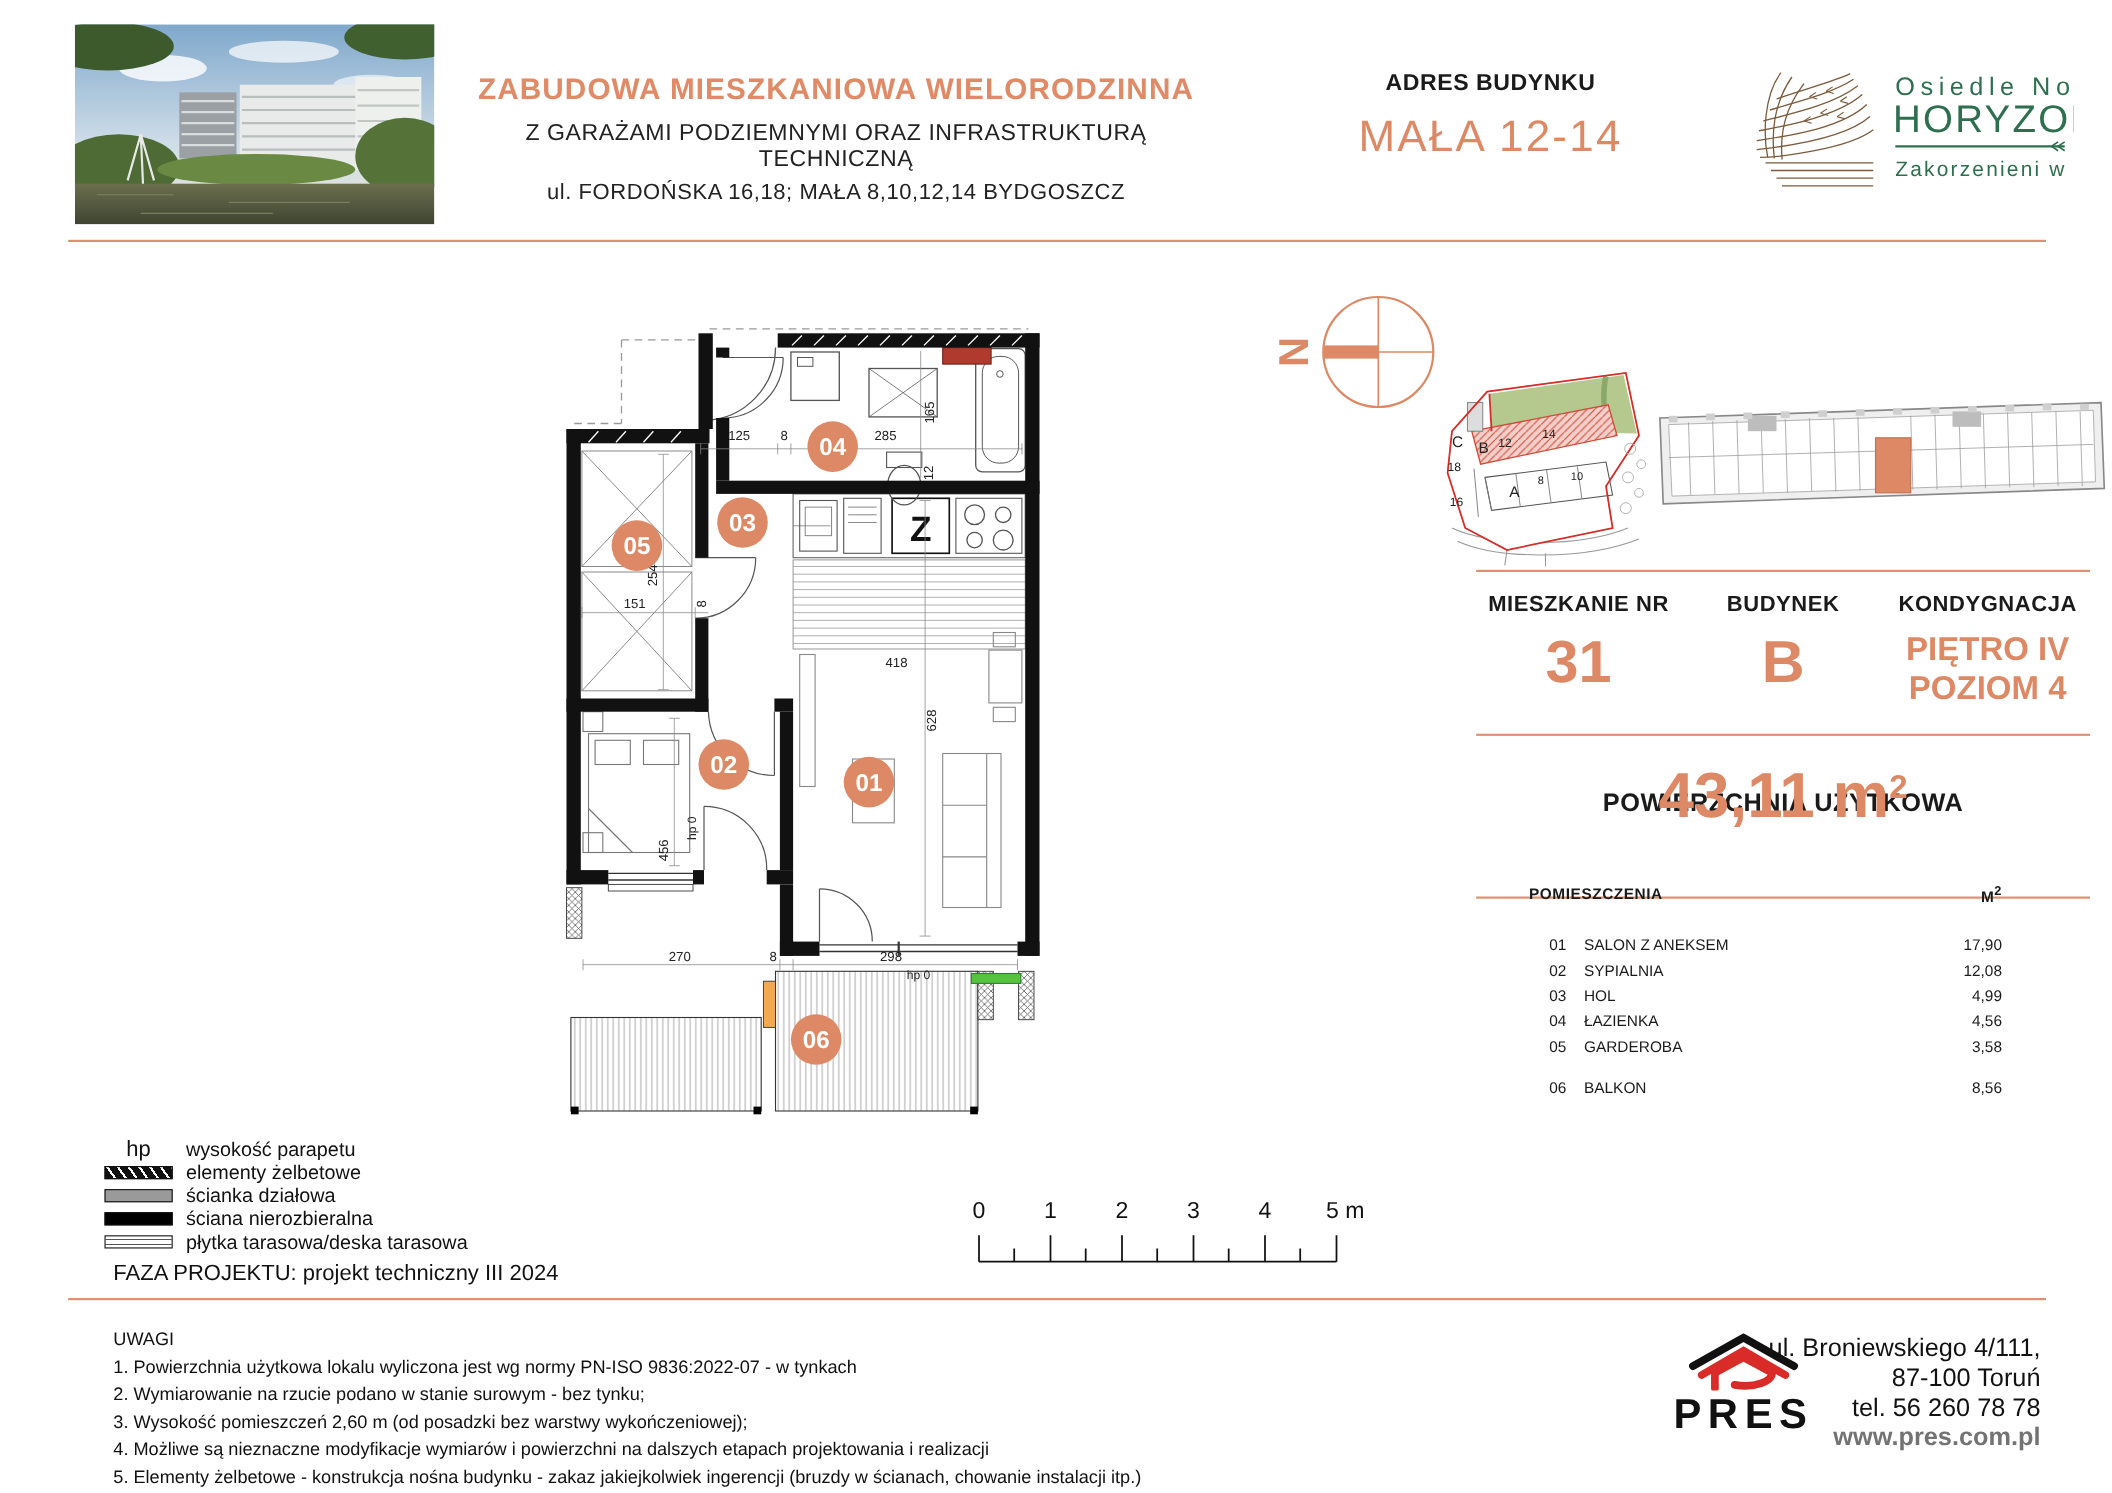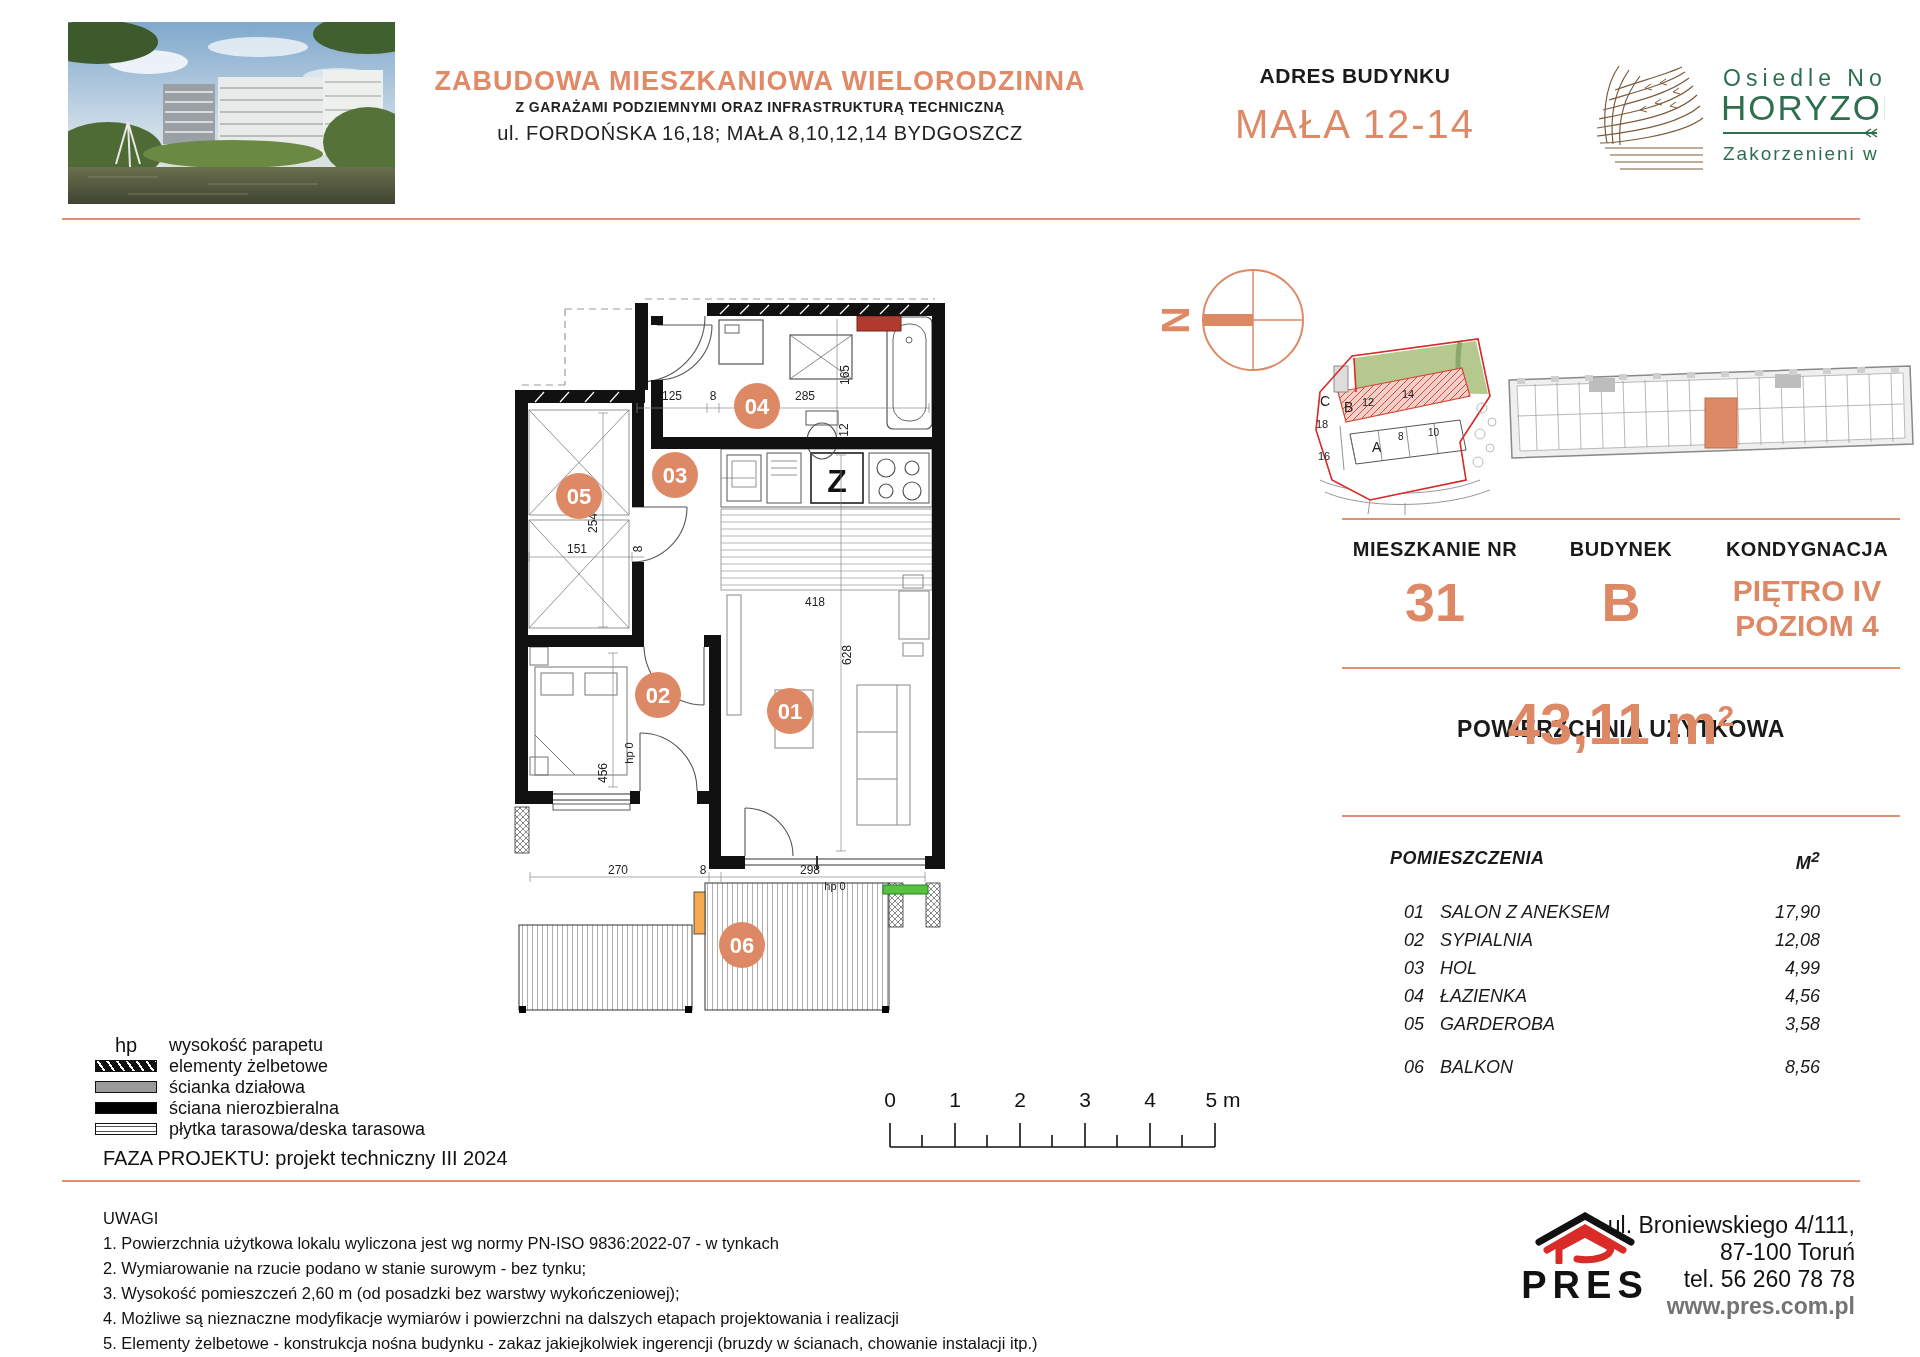--- a/index.html
+++ b/index.html
@@ -3,38 +3,38 @@
 <meta charset="utf-8">
 <style>
   html,body{margin:0;padding:0;background:#fff;}
   #page{position:relative;width:1920px;height:1357px;background:#fff;overflow:hidden;
         font-family:"Liberation Sans", sans-serif;color:#1a1a1a;}
   .abs{position:absolute;}
   
   #header-photo{left:68px;top:22px;width:327px;height:182px;overflow:hidden;}
   #title-block{left:420px;top:66px;width:680px;text-align:center;}
   .title-l1{color:#E08A67;font-size:27px;font-weight:bold;letter-spacing:1px;}
-  .title-l2{color:#222;font-size:14px;font-weight:bold;margin-top:2px;letter-spacing:.5px;}
+  .title-l2{color:#222;font-size:21px;font-weight:normal;margin-top:12px;letter-spacing:.5px;}
   .title-l3{color:#222;font-size:20px;margin-top:7px;letter-spacing:.5px;}
   #address-block{left:1180px;top:64px;width:350px;text-align:center;}
   .addr-label{color:#1a1a1a;font-size:21px;font-weight:bold;letter-spacing:.5px;}
   .addr-value{color:#DE8966;font-size:40px;font-weight:normal;letter-spacing:2px;margin-top:14px;}
   #logo-block{left:1585px;top:48px;width:300px;height:135px;}
   .hr-orange{background:#E09070;height:2px;}
   
   .panel-line{left:1342px;width:558px;}
   #unit-cols{left:1342px;top:538px;width:558px;display:flex;text-align:center;}
   .ucol{flex:1;}
   .ucol .lbl{font-size:20px;font-weight:bold;color:#1a1a1a;letter-spacing:.5px;}
   .ucol .big{color:#DE8966;font-weight:bold;font-size:54px;margin-top:14px;line-height:54px;}
   .ucol .mid{color:#DE8966;font-weight:bold;font-size:30px;margin-top:12px;line-height:35px;}
   #area-label{left:1342px;top:716px;width:558px;text-align:center;font-size:23px;font-weight:bold;letter-spacing:.5px;}
   #area-value{left:1342px;top:690px;width:558px;text-align:center;color:#DE8966;font-weight:bold;font-size:58px;}
   #area-value sup{font-size:30px;vertical-align:18px;}
-  #rooms-block{left:1390px;top:848px;width:430px;font-size:18px;font-style:italic;}
+  #rooms-block{left:1390px;top:804px;width:430px;font-size:14px;}
   #rooms-head{display:flex;justify-content:space-between;font-weight:bold;letter-spacing:.5px;margin-bottom:28px;}
   .room-row{display:flex;margin-bottom:7px;}
   .room-no{width:34px;text-align:right;}
   .room-name{margin-left:16px;flex:1;text-align:left;}
   .room-area{width:60px;text-align:right;}
   .row-gap{height:15px;}
   
   #legend{left:95px;top:1035px;width:420px;font-size:18px;color:#111;}
   .leg-row{display:flex;align-items:center;height:20px;margin-bottom:1px;}
   .leg-swatch{width:62px;height:12px;margin-right:12px;border:1px solid #111;box-sizing:border-box;}

